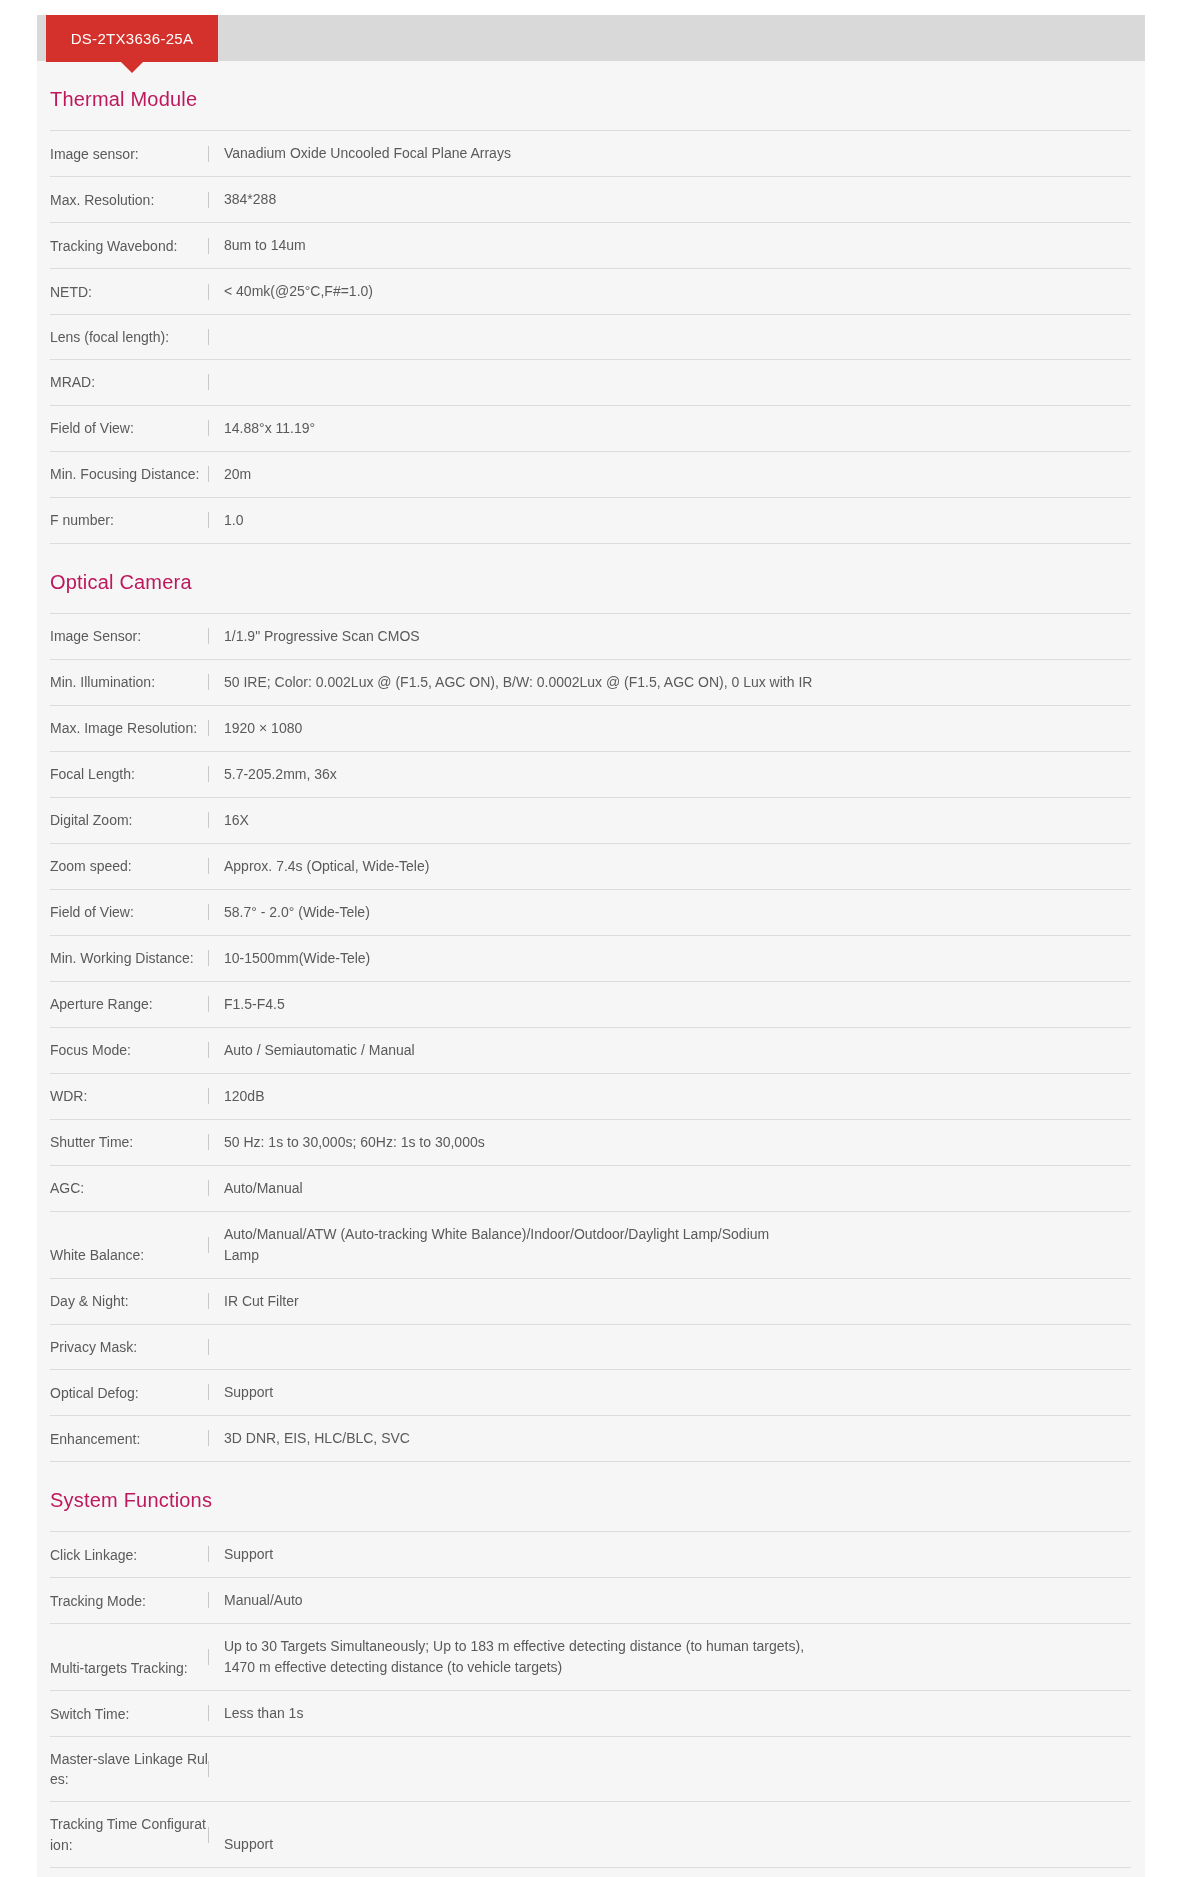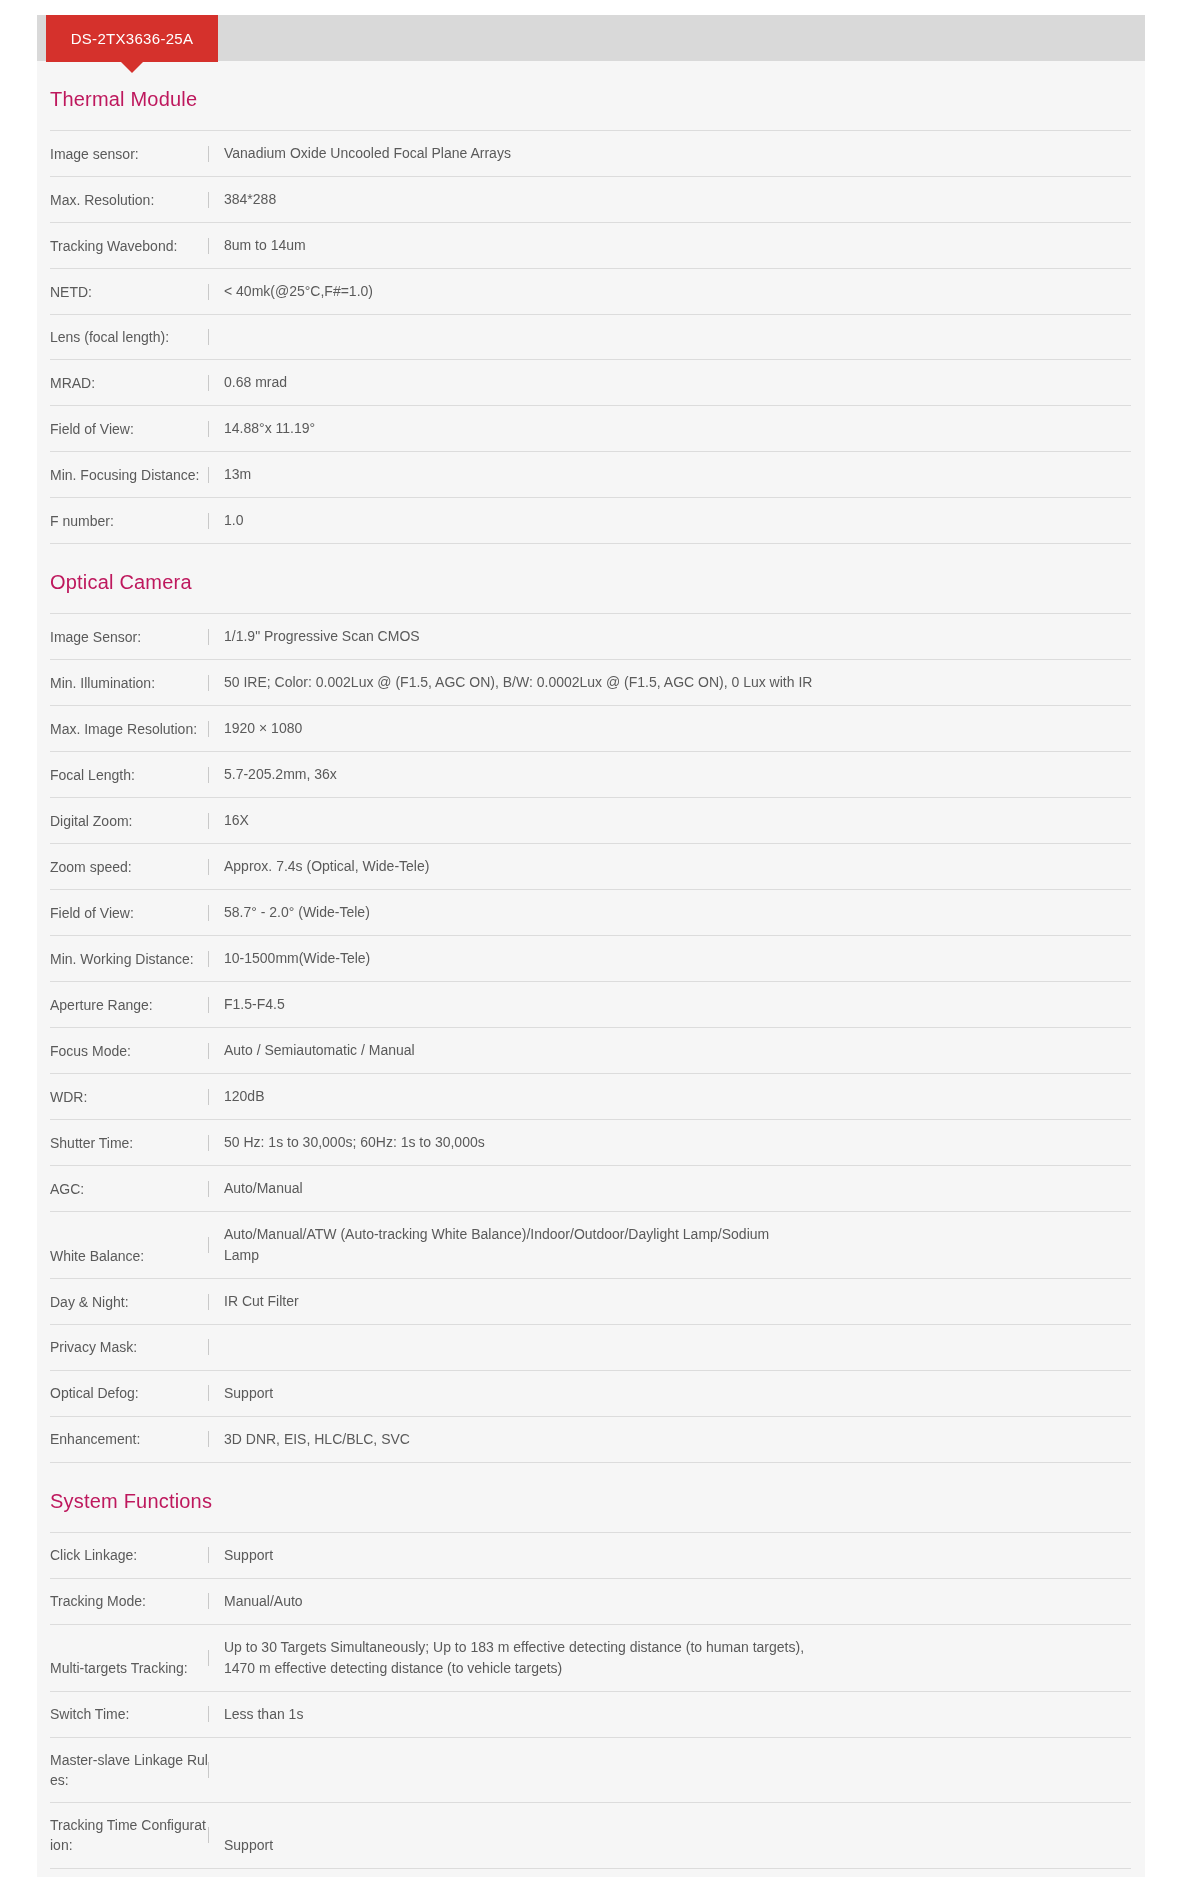--- a/index.html
+++ b/index.html
@@ -62,31 +62,30 @@
           <div class="spec-sep"></div>
           <div class="spec-value">&lt; 40mk(@25°C,F#=1.0)</div>
         </div>
         <div class="spec-row">
           <div class="spec-label">Lens (focal length):</div>
           <div class="spec-sep"></div>
         </div>
         <div class="spec-row">
           <div class="spec-label">MRAD:</div>
           <div class="spec-sep"></div>
-          <div class="spec-value">0.68 mrad</div>
         </div>
         <div class="spec-row">
           <div class="spec-label">Field of View:</div>
           <div class="spec-sep"></div>
           <div class="spec-value">14.88°x 11.19°</div>
         </div>
         <div class="spec-row">
           <div class="spec-label">Min. Focusing Distance:</div>
           <div class="spec-sep"></div>
-          <div class="spec-value">13m</div>
+          <div class="spec-value">20m</div>
         </div>
         <div class="spec-row">
           <div class="spec-label">F number:</div>
           <div class="spec-sep"></div>
           <div class="spec-value">1.0</div>
         </div>
       </div>
       <div class="section-title">Optical Camera</div>
       <div class="spec-table">
         <div class="spec-row">

